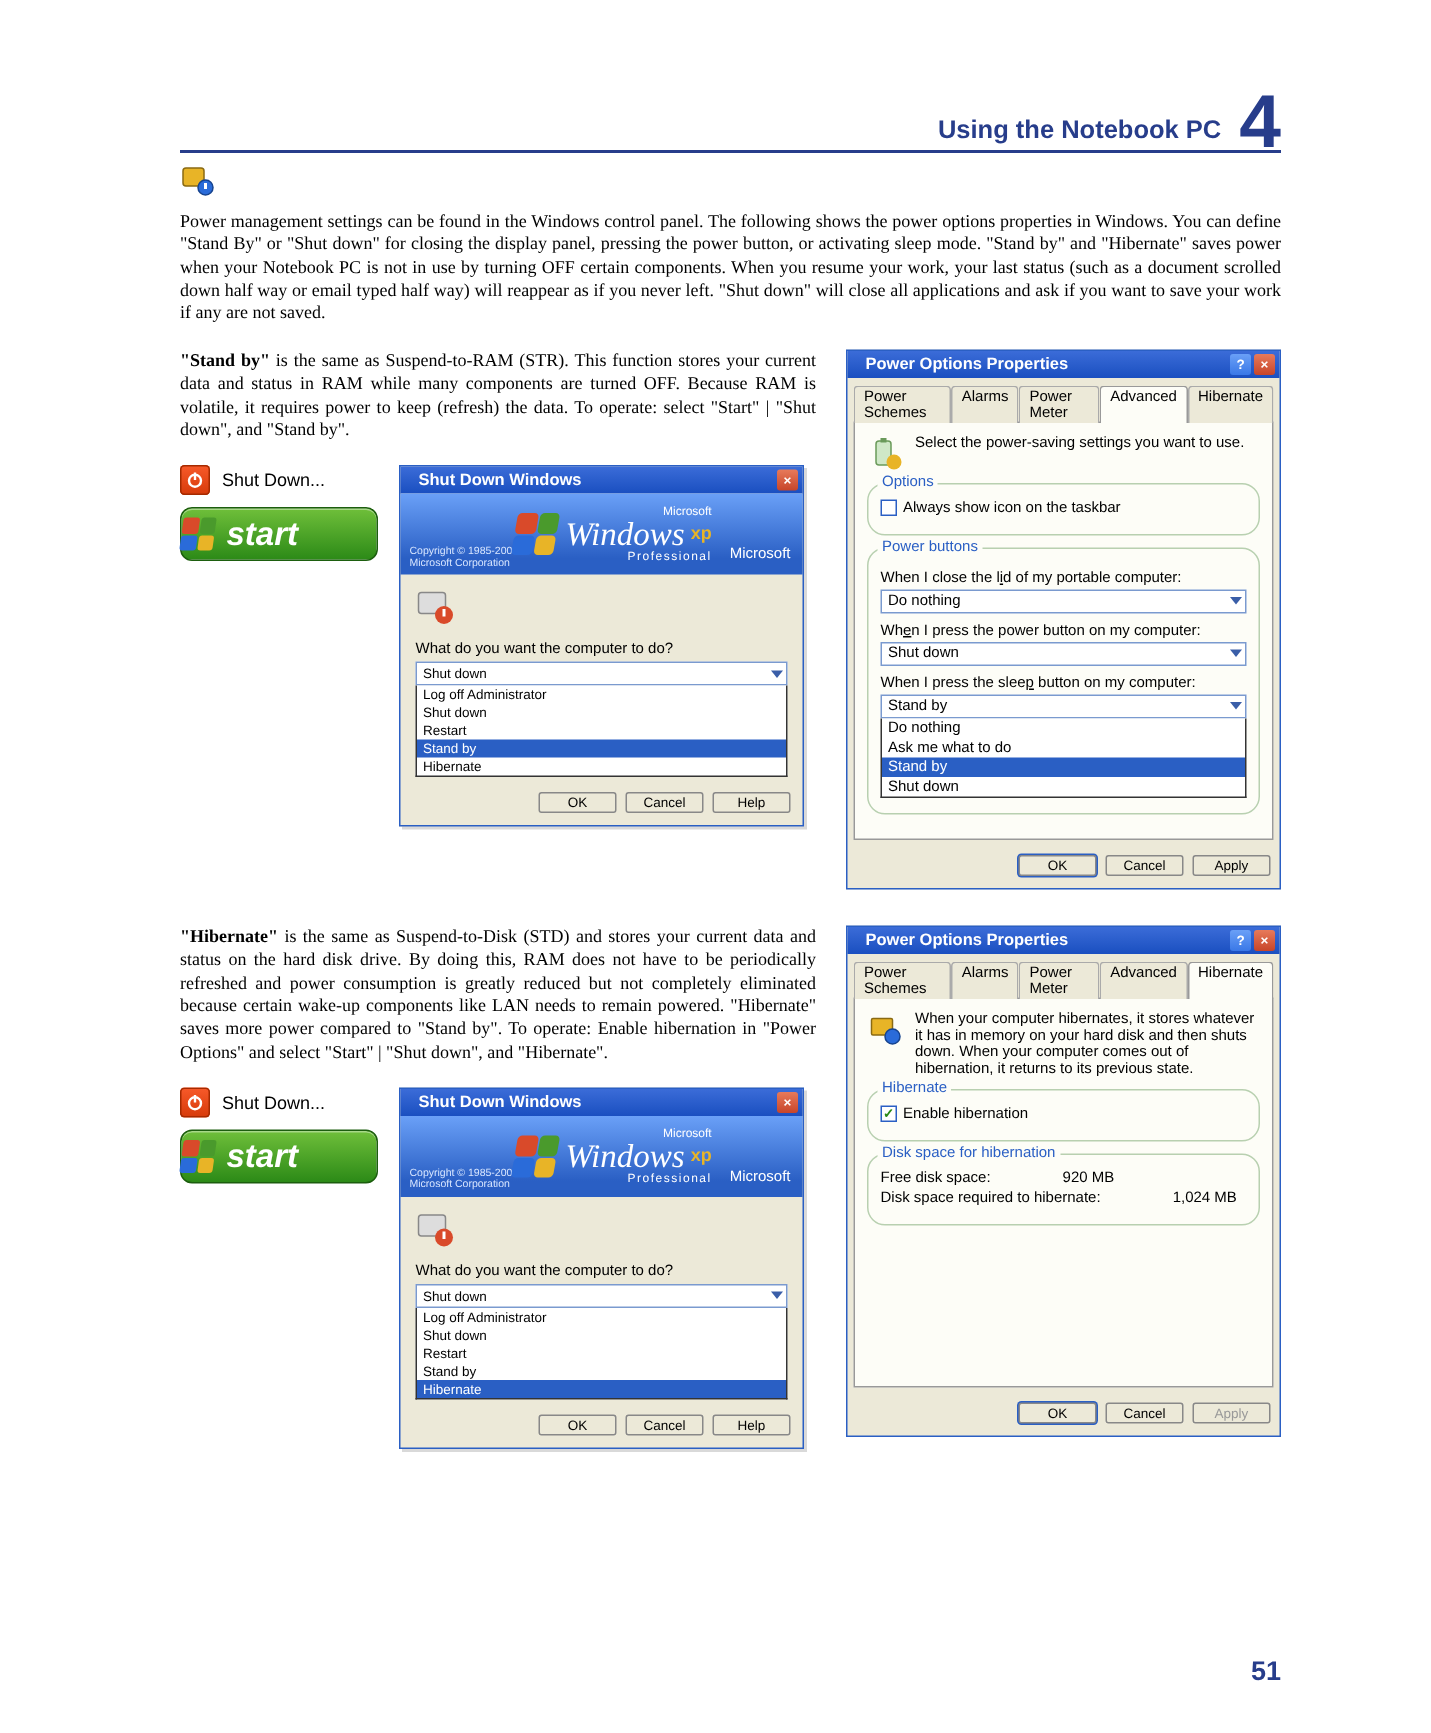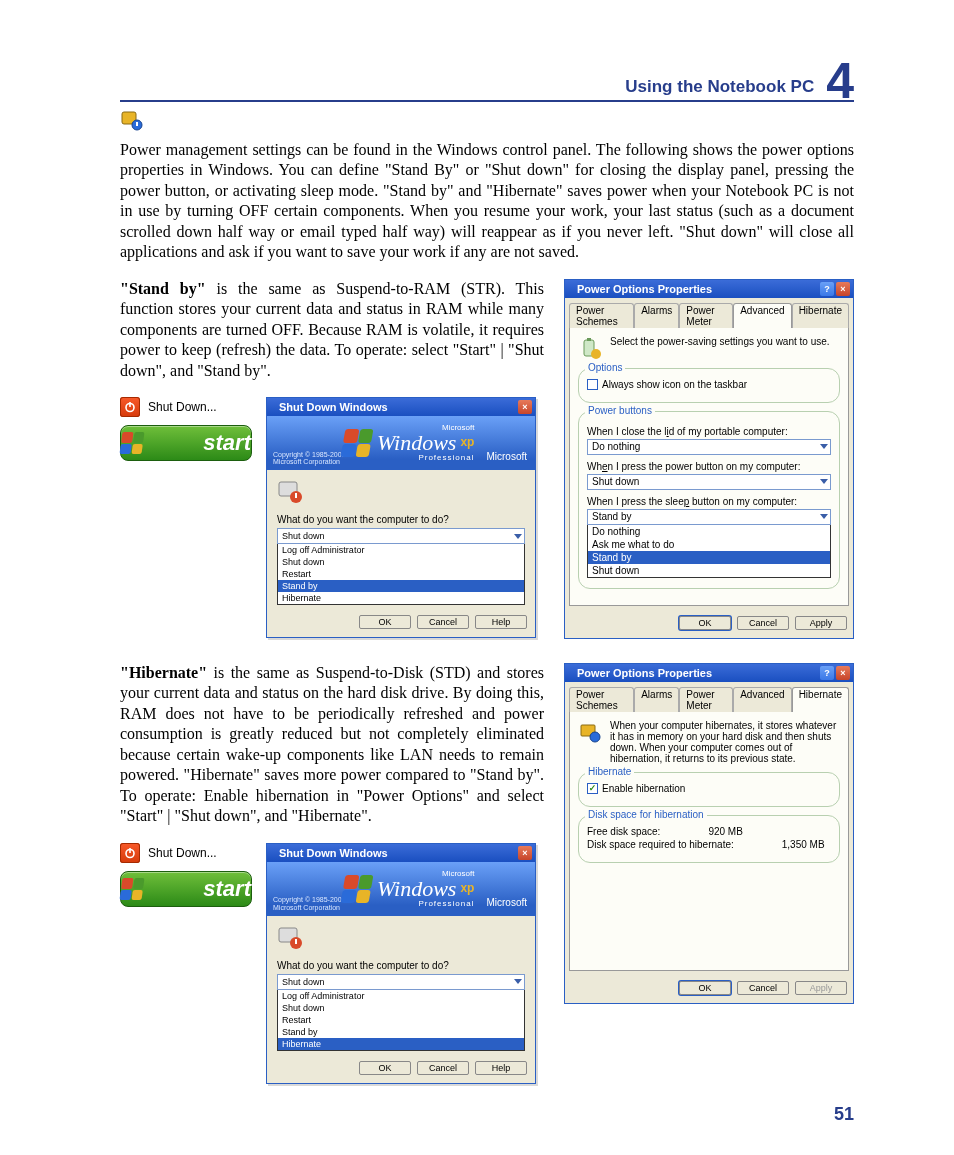--- a/index.html
+++ b/index.html
@@ -53,21 +53,21 @@
     justify-content: center;
   }
   .heading-icon svg { width: 24px; height: 24px; }
   h2 {
     color: #273d8b;
     font-family: Arial, Helvetica, sans-serif;
     font-size: 24px;
     font-weight: bold;
   }
   .body-text {
-    font-size: 16px;
+    font-size: 12px;
     line-height: 1.28;
     text-align: justify;
     margin-bottom: 16px;
   }
   .two-col {
     display: flex;
     gap: 20px;
     margin-bottom: 24px;
   }
   .left-col { flex: 1; }
@@ -100,21 +100,21 @@
     border-radius: 3px;
     box-shadow: inset 0 0 0 1px #a52a00;
     display: flex; align-items: center; justify-content: center;
   }
   .power-icon svg { width: 12px; height: 12px; }
   .start-btn {
     width: 132px; height: 36px;
     background: linear-gradient(#6fbf3a,#2c8a17);
     border-radius: 8px;
     border: 1px solid #1c5e0e;
-    display: flex; align-items: center; justify-content: space-between;
+    display: flex; align-items: center; justify-content: flex-start;
     gap: 8px;
     color: #fff;
     font-family: Tahoma, Arial, sans-serif;
     font-style: italic;
     font-weight: bold;
     font-size: 22px;
     box-shadow: inset 0 1px 0 rgba(255,255,255,.4);
   }
   .win-logo {
     width: 22px; height: 22px;
@@ -592,21 +592,21 @@
             </div>
           </div>
           <div class="fieldset">
             <span class="fieldset-legend">Disk space for hibernation</span>
             <div class="disk-row">
               <span>Free disk space:</span>
               <span>920 MB</span>
             </div>
             <div class="disk-row">
               <span>Disk space required to hibernate:</span>
-              <span>1,350 MB</span>
+              <span>1,024 MB</span>
             </div>
           </div>
         </div>
         <div class="pop-btnrow">
           <span class="xp-btn default">OK</span>
           <span class="xp-btn">Cancel</span>
           <span class="xp-btn" style="color:#999">Apply</span>
         </div>
       </div>
     </div>

